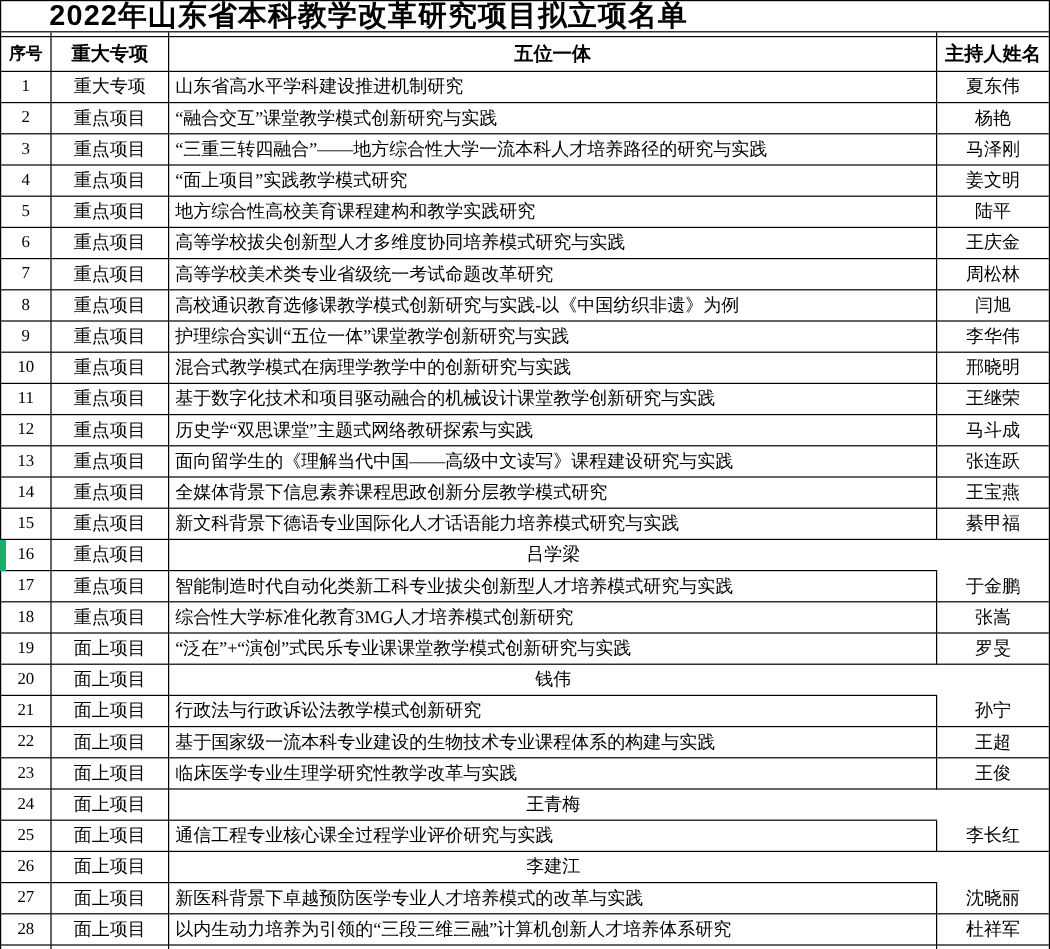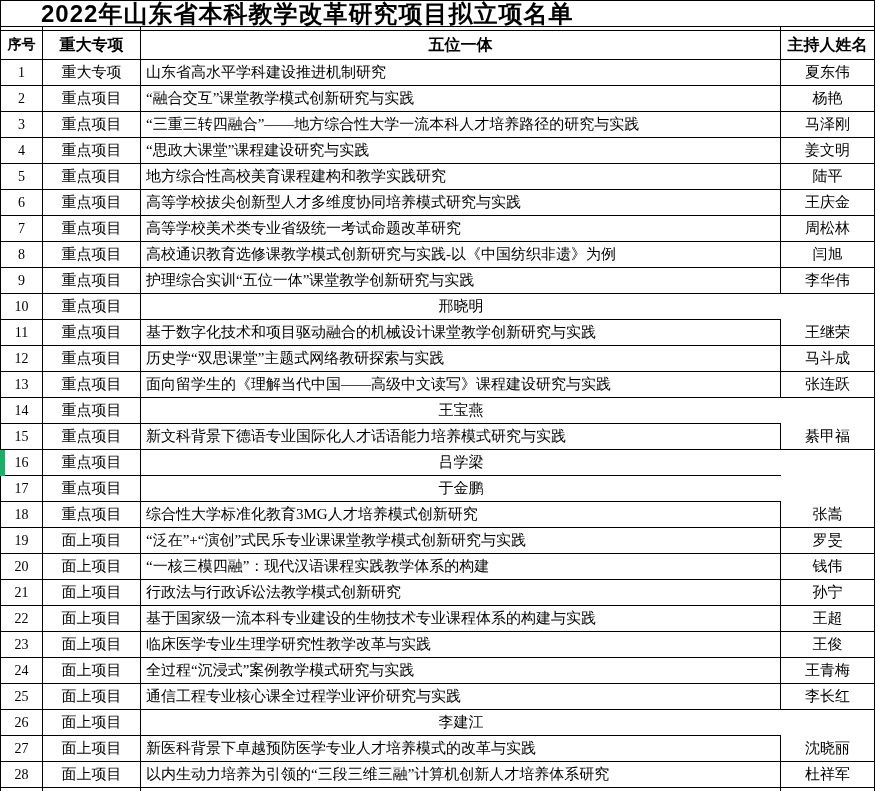--- a/index.html
+++ b/index.html
@@ -119,21 +119,21 @@
     <div class="cell c-no">3</div>
     <div class="cell c-type">重点项目</div>
     <div class="cell c-name">“三重三转四融合”——地方综合性大学一流本科人才培养路径的研究与实践</div>
     <div class="cell c-leader">马泽刚</div>
   </div>
 
   <div class="grid-row data-row">
 
     <div class="cell c-no">4</div>
     <div class="cell c-type">重点项目</div>
-    <div class="cell c-name">“思政大课堂”课程建设研究与实践</div>
+    <div class="cell c-name">“面上项目”实践教学模式研究</div>
     <div class="cell c-leader">姜文明</div>
   </div>
 
   <div class="grid-row data-row">
 
     <div class="cell c-no">5</div>
     <div class="cell c-type">重点项目</div>
     <div class="cell c-name">地方综合性高校美育课程建构和教学实践研究</div>
     <div class="cell c-leader">陆平</div>
   </div>
@@ -167,20 +167,21 @@
     <div class="cell c-no">9</div>
     <div class="cell c-type">重点项目</div>
     <div class="cell c-name">护理综合实训“五位一体”课堂教学创新研究与实践</div>
     <div class="cell c-leader">李华伟</div>
   </div>
 
   <div class="grid-row data-row">
 
     <div class="cell c-no">10</div>
     <div class="cell c-type">重点项目</div>
+    <div class="cell c-name">混合式教学模式在病理学教学中的创新研究与实践</div>
     <div class="cell c-leader">邢晓明</div>
   </div>
 
   <div class="grid-row data-row">
 
     <div class="cell c-no">11</div>
     <div class="cell c-type">重点项目</div>
     <div class="cell c-name">基于数字化技术和项目驱动融合的机械设计课堂教学创新研究与实践</div>
     <div class="cell c-leader">王继荣</div>
   </div>
@@ -198,20 +199,21 @@
     <div class="cell c-no">13</div>
     <div class="cell c-type">重点项目</div>
     <div class="cell c-name">面向留学生的《理解当代中国——高级中文读写》课程建设研究与实践</div>
     <div class="cell c-leader">张连跃</div>
   </div>
 
   <div class="grid-row data-row">
 
     <div class="cell c-no">14</div>
     <div class="cell c-type">重点项目</div>
+    <div class="cell c-name">全媒体背景下信息素养课程思政创新分层教学模式研究</div>
     <div class="cell c-leader">王宝燕</div>
   </div>
 
   <div class="grid-row data-row">
 
     <div class="cell c-no">15</div>
     <div class="cell c-type">重点项目</div>
     <div class="cell c-name">新文科背景下德语专业国际化人才话语能力培养模式研究与实践</div>
     <div class="cell c-leader">綦甲福</div>
   </div>
@@ -220,20 +222,21 @@
     <div class="row-marker" style="background: rgb(26, 175, 104);"></div>
     <div class="cell c-no">16</div>
     <div class="cell c-type">重点项目</div>
     <div class="cell c-leader">吕学梁</div>
   </div>
 
   <div class="grid-row data-row">
 
     <div class="cell c-no">17</div>
     <div class="cell c-type">重点项目</div>
+    <div class="cell c-name">智能制造时代自动化类新工科专业拔尖创新型人才培养模式研究与实践</div>
     <div class="cell c-leader">于金鹏</div>
   </div>
 
   <div class="grid-row data-row">
 
     <div class="cell c-no">18</div>
     <div class="cell c-type">重点项目</div>
     <div class="cell c-name">综合性大学标准化教育3MG人才培养模式创新研究</div>
     <div class="cell c-leader">张嵩</div>
   </div>
@@ -243,21 +246,20 @@
     <div class="cell c-no">19</div>
     <div class="cell c-type">面上项目</div>
     <div class="cell c-name">“泛在”+“演创”式民乐专业课课堂教学模式创新研究与实践</div>
     <div class="cell c-leader">罗旻</div>
   </div>
 
   <div class="grid-row data-row">
 
     <div class="cell c-no">20</div>
     <div class="cell c-type">面上项目</div>
-    <div class="cell c-name">“一核三模四融”：现代汉语课程实践教学体系的构建</div>
     <div class="cell c-leader">钱伟</div>
   </div>
 
   <div class="grid-row data-row">
 
     <div class="cell c-no">21</div>
     <div class="cell c-type">面上项目</div>
     <div class="cell c-name">行政法与行政诉讼法教学模式创新研究</div>
     <div class="cell c-leader">孙宁</div>
   </div>
@@ -275,21 +277,20 @@
     <div class="cell c-no">23</div>
     <div class="cell c-type">面上项目</div>
     <div class="cell c-name">临床医学专业生理学研究性教学改革与实践</div>
     <div class="cell c-leader">王俊</div>
   </div>
 
   <div class="grid-row data-row">
 
     <div class="cell c-no">24</div>
     <div class="cell c-type">面上项目</div>
-    <div class="cell c-name">全过程“沉浸式”案例教学模式研究与实践</div>
     <div class="cell c-leader">王青梅</div>
   </div>
 
   <div class="grid-row data-row">
 
     <div class="cell c-no">25</div>
     <div class="cell c-type">面上项目</div>
     <div class="cell c-name">通信工程专业核心课全过程学业评价研究与实践</div>
     <div class="cell c-leader">李长红</div>
   </div>

